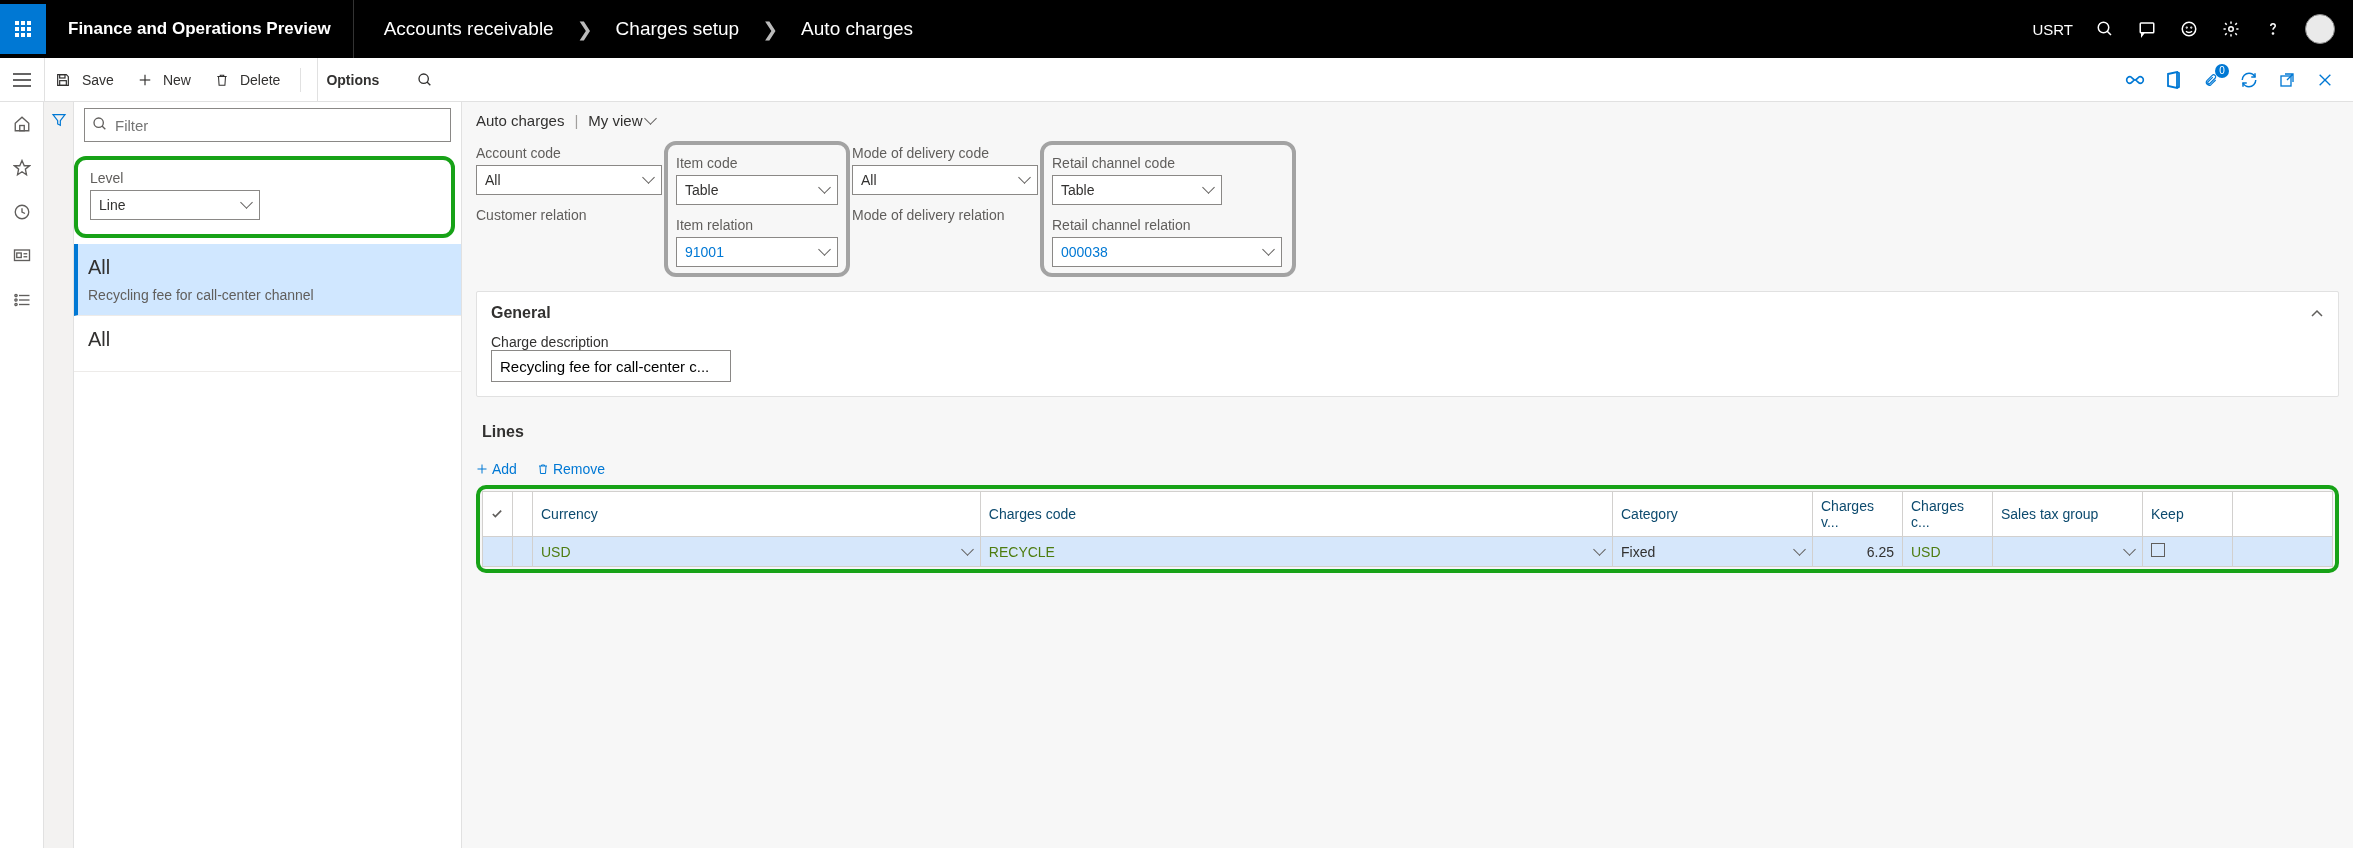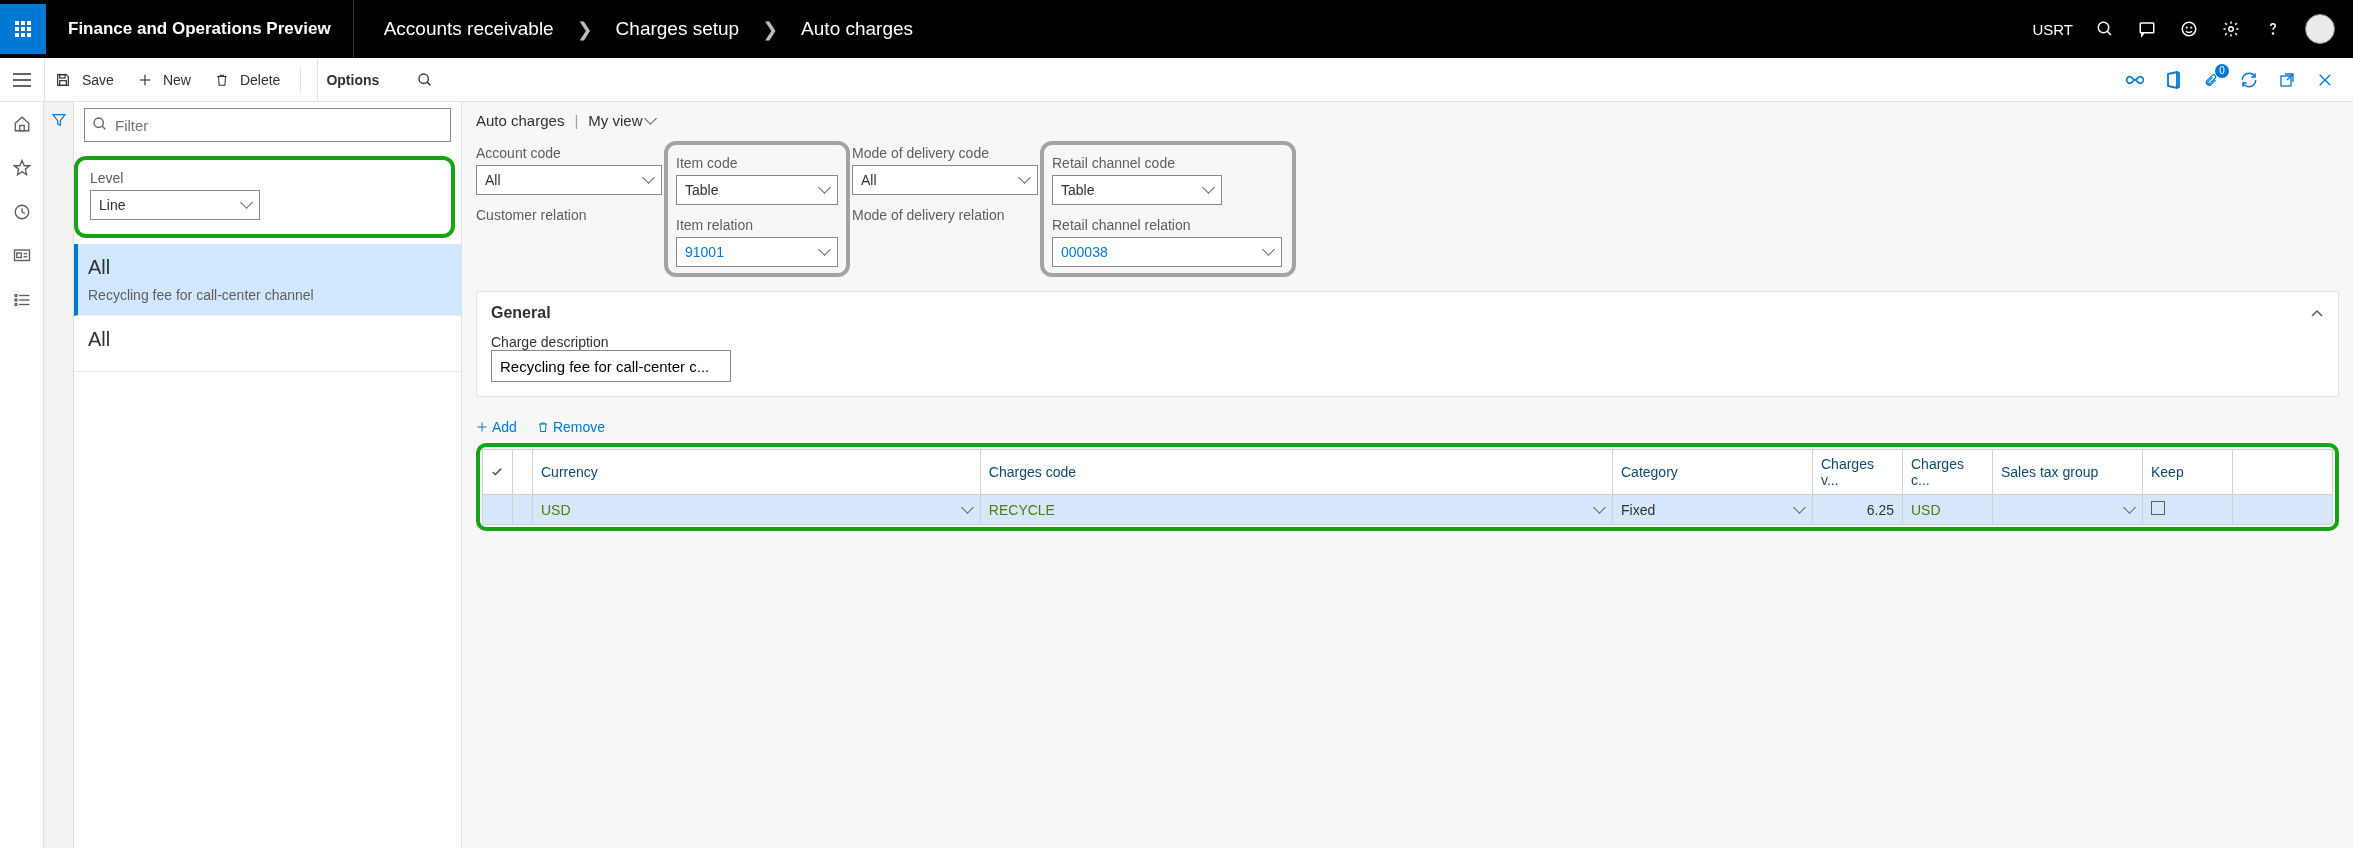--- a/index.html
+++ b/index.html
@@ -354,20 +354,23 @@
             </svg>
           </span>
       </div>
       <div class="section-body">
         <div class="lbl">Charge description</div>
         <div class="descfield"><input value="Recycling fee for call-center c..." style=""></div>
       </div>
     </div>
 
     <div class="section" style="border:none; background:transparent;">
+      <div class="section-head" style="padding-left:6px;">
+        <span>Lines</span>
+      </div>
       <div class="linestoolbar">
         <div class="btn">
           <svg width="12" height="12" viewBox="0 0 24 24" stroke="#0078d4" stroke-width="2">
               <line x1="12" y1="3" x2="12" y2="21"></line>
               <line x1="3" y1="12" x2="21" y2="12"></line>
             </svg>
           <span>Add</span>
         </div>
         <div class="btn">
           <svg width="12" height="14" viewBox="0 0 24 24" fill="none" stroke="#0078d4" stroke-width="2">

